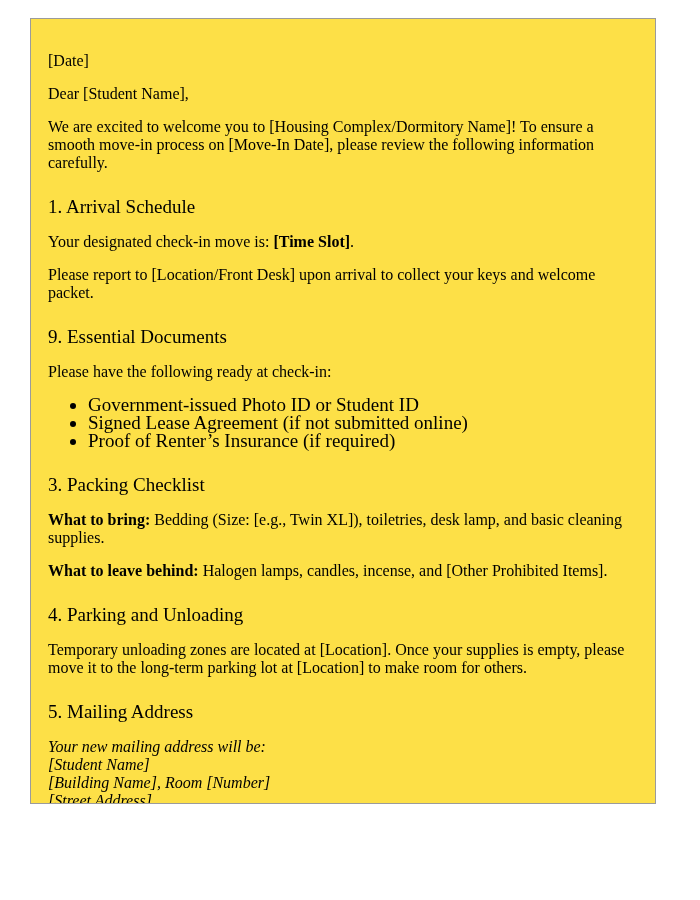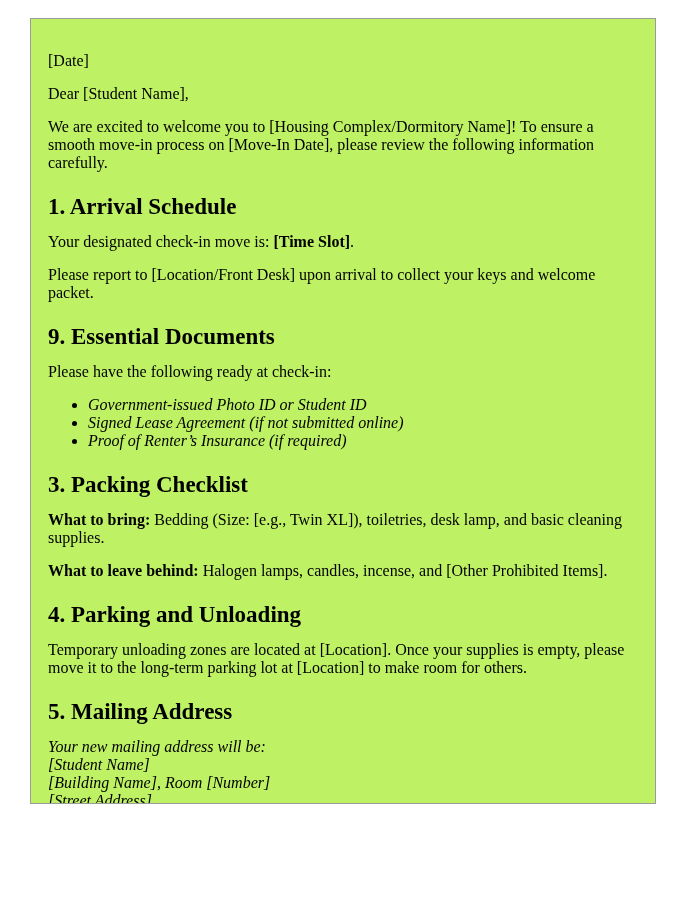--- a/index.html
+++ b/index.html
@@ -18,42 +18,41 @@
   .sheet {
     position: absolute;
     left: 30px;
     top: 18px;
     width: 626px;
     height: 786px;
     box-sizing: border-box;
     border: 1px solid #9b9b9b;
     padding: 33px 17px 0 17px;
     overflow: hidden;
-    background: #bef264;
+    background: #fde047;
   }
   .sheet p {
     margin: 15px 0;
     font-size: 16px;
     line-height: 18px;
   }
   .sheet p.first {
     margin-top: 0;
   }
   .sheet h2 {
-    font-size: 23px;
+    font-size: 19px;
     line-height: 22px;
-    font-weight: bold;
+    font-weight: normal;
     margin: 24px 0 15px 0;
   }
   .sheet ul {
     margin: 15px 0;
     padding-left: 40px;
-    font-size: 16px;
+    font-size: 19px;
     line-height: 18px;
-    font-style: italic;
   }
   .sheet li {
     margin: 0;
     padding: 0;
   }
   .addr {
     margin: 15px 0;
     font-size: 16px;
   }
   .addr div {

